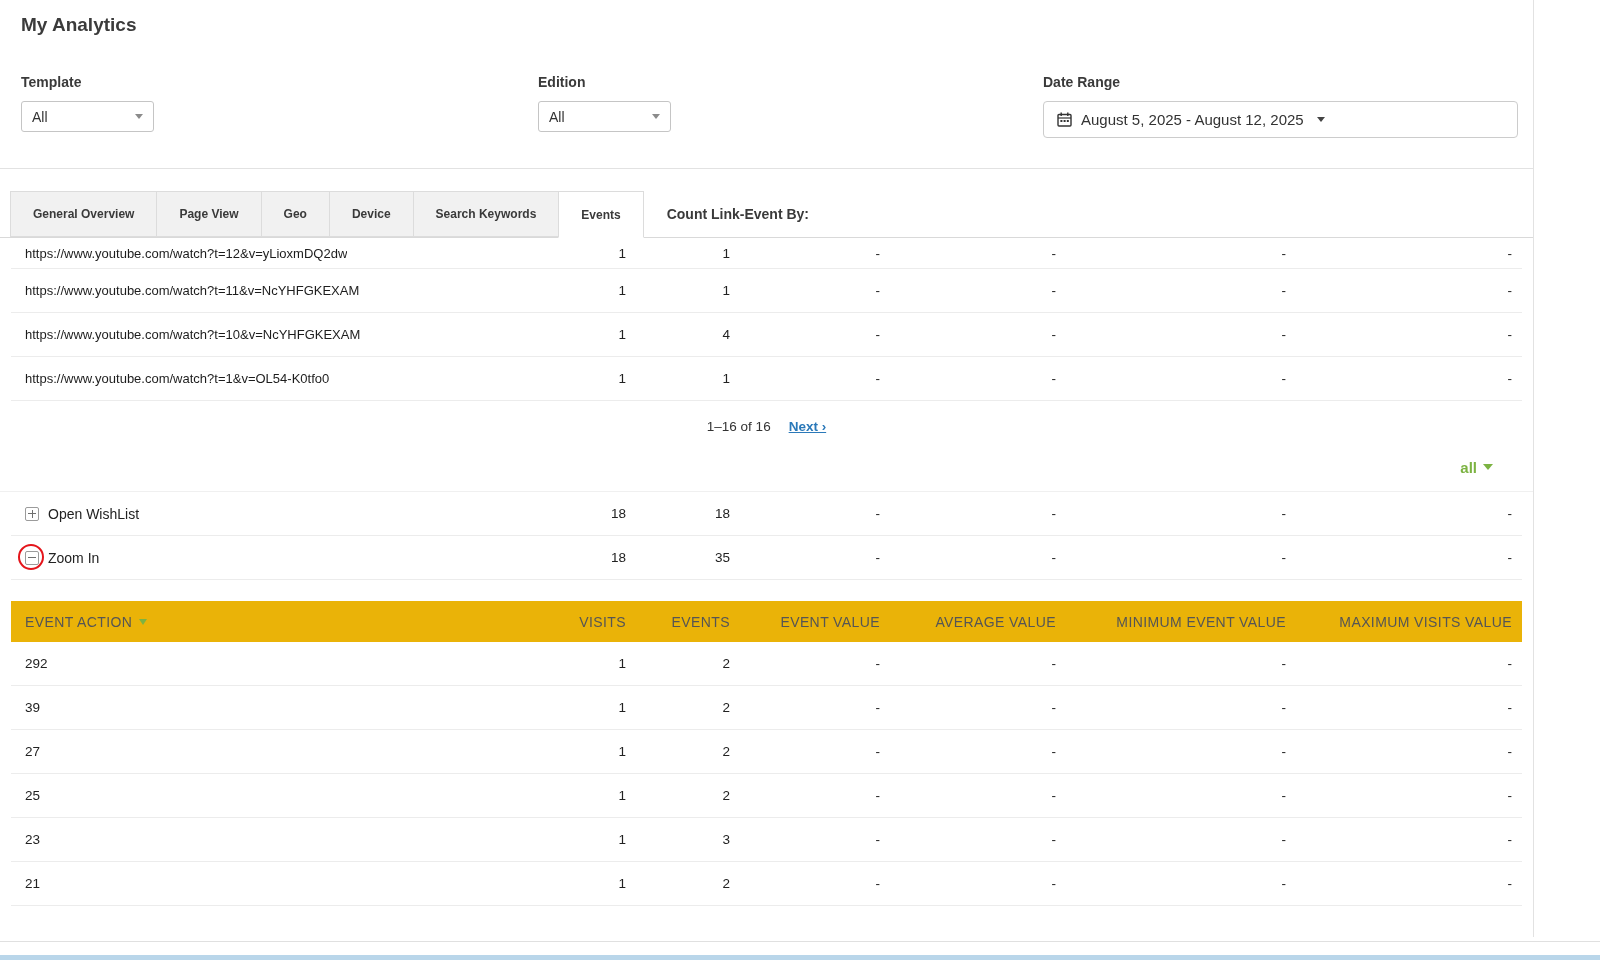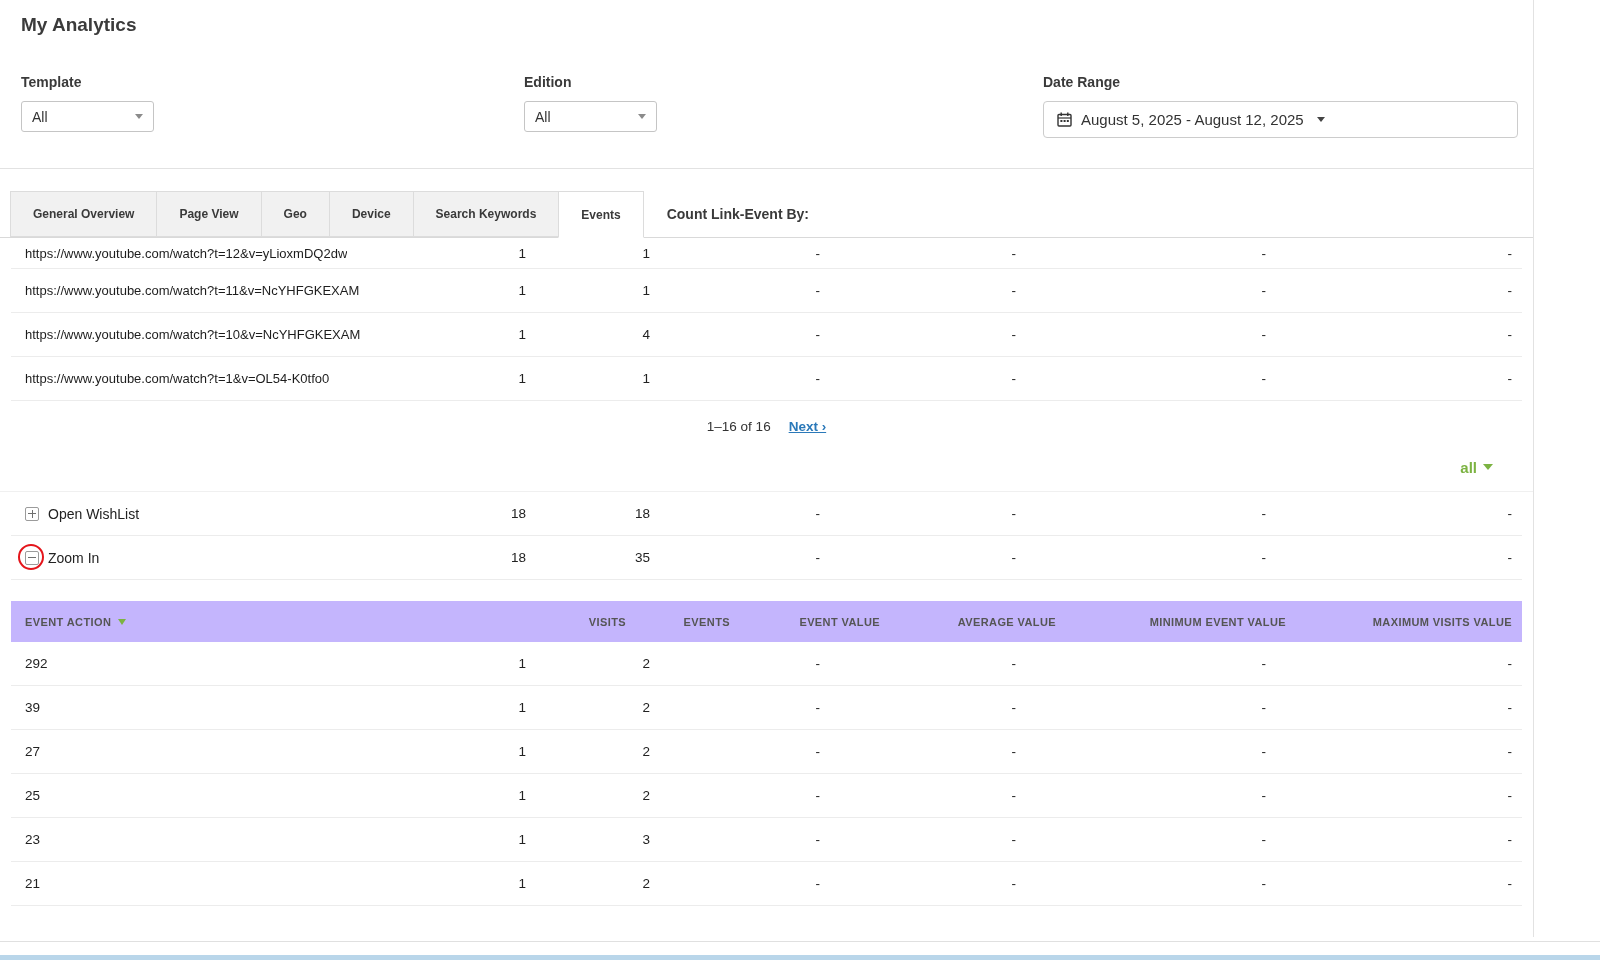--- a/index.html
+++ b/index.html
@@ -13,21 +13,21 @@
     position:absolute; left:0; top:0; width:1534px; height:937px;
     border-right:1px solid #e2e2e2; background:#fff;
   }
 
   
   .filter-card { position:relative; height:169px; border-bottom:1px solid #e2e2e2; }
   .page-title { position:absolute; left:21px; top:14px; margin:0; font-size:19px; font-weight:700; color:#3b3b3b; }
   .filter { position:absolute; top:74px; }
   .filter .flabel { display:block; font-size:14px; font-weight:700; color:#3a3a3a; margin-bottom:11px; }
   .f-template { left:21px; }
-  .f-edition  { left:524px; }
+  .f-edition  { left:538px; }
   .f-date     { left:1043px; }
   .select {
     width:133px; height:31px; border:1px solid #c5c5c5; border-radius:3px;
     display:flex; align-items:center; justify-content:space-between;
     padding:0 10px; font-size:14px; color:#333; background:#fff; cursor:pointer;
   }
   .tri-down { width:0; height:0; border-left:4px solid transparent; border-right:4px solid transparent; border-top:5px solid #8b8b8b; }
   .tri-down.dark { border-top-color:#444; }
   .date-input {
     width:475px; height:37px; border:1px solid #cccccc; border-radius:4px;
@@ -50,21 +50,21 @@
   .countby { display:flex; align-items:center; margin-left:24px; }
   .countby-label { font-size:14px; font-weight:700; color:#3a3a3a; }
   .count-select {
     margin-left:14px; width:220px; height:36px; border:1px solid #b9b9b9; border-radius:4px;
     display:flex; align-items:center; justify-content:space-between; padding:0 13px;
     font-size:14px; color:#333; background:#fff; cursor:pointer;
   }
   .chev { width:8px; height:8px; border-right:1.6px solid #555; border-bottom:1.6px solid #555; transform:rotate(45deg); margin-top:-4px; }
 
   
-  .trow { display:flex; align-items:center; min-height:44px; margin:0 11px; border-bottom:1px solid #ececec; font-size:13.5px; color:#222;gap:20px; }
+  .trow { display:flex; align-items:center; min-height:44px; margin:0 11px; border-bottom:1px solid #ececec; font-size:13.5px; color:#222; }
   .trow.cut { min-height:31px; }
   .c-name  { flex:1; padding-left:14px; display:flex; align-items:center; min-width:0; }
   .c-visits{ width:100px; text-align:right; }
   .c-events{ width:104px; text-align:right; }
   .c-evalue{ width:150px; text-align:right; }
   .c-avg   { width:176px; text-align:right; }
   .c-min   { width:230px; text-align:right; }
   .c-max   { width:236px; text-align:right; padding-right:10px; }
   .url-text { font-size:13px; color:#1d1d1d; white-space:nowrap; overflow:hidden; text-overflow:ellipsis; }
 
@@ -88,21 +88,21 @@
   .expander .v { position:absolute; top:2px; bottom:2px; left:50%; width:1px; margin-left:-0.5px; background:#6f6f6f; }
   .red-ring {
     position:absolute; left:-8px; top:-8px; width:26px; height:26px;
     border:2.5px solid #e4151b; border-radius:50%; pointer-events:none;
   }
 
   
   .etable { margin-top:21px; }
   .ehead {
     display:flex; align-items:center; height:41px; margin:0 11px;
-    background:#c4b5fd; font-size:11px; font-weight:700; color:#555; letter-spacing:0.4px;
+    background:#eab308; font-size:14px; font-weight:400; color:#555; letter-spacing:0.4px;
   }
   .ehead .c-name { cursor:pointer; }
   .sort-tri { width:0; height:0; border-left:4.5px solid transparent; border-right:4.5px solid transparent; border-top:6px solid #7cb342; margin-left:7px; }
 
   
   .footer-divider { position:absolute; left:0; top:941px; width:1600px; height:1px; background:#e0e0e0; }
   .footer-bar { position:absolute; left:0; top:955px; width:1600px; height:5px; background:#b9d6ea; }
 </style>
 </head>
 <body>

